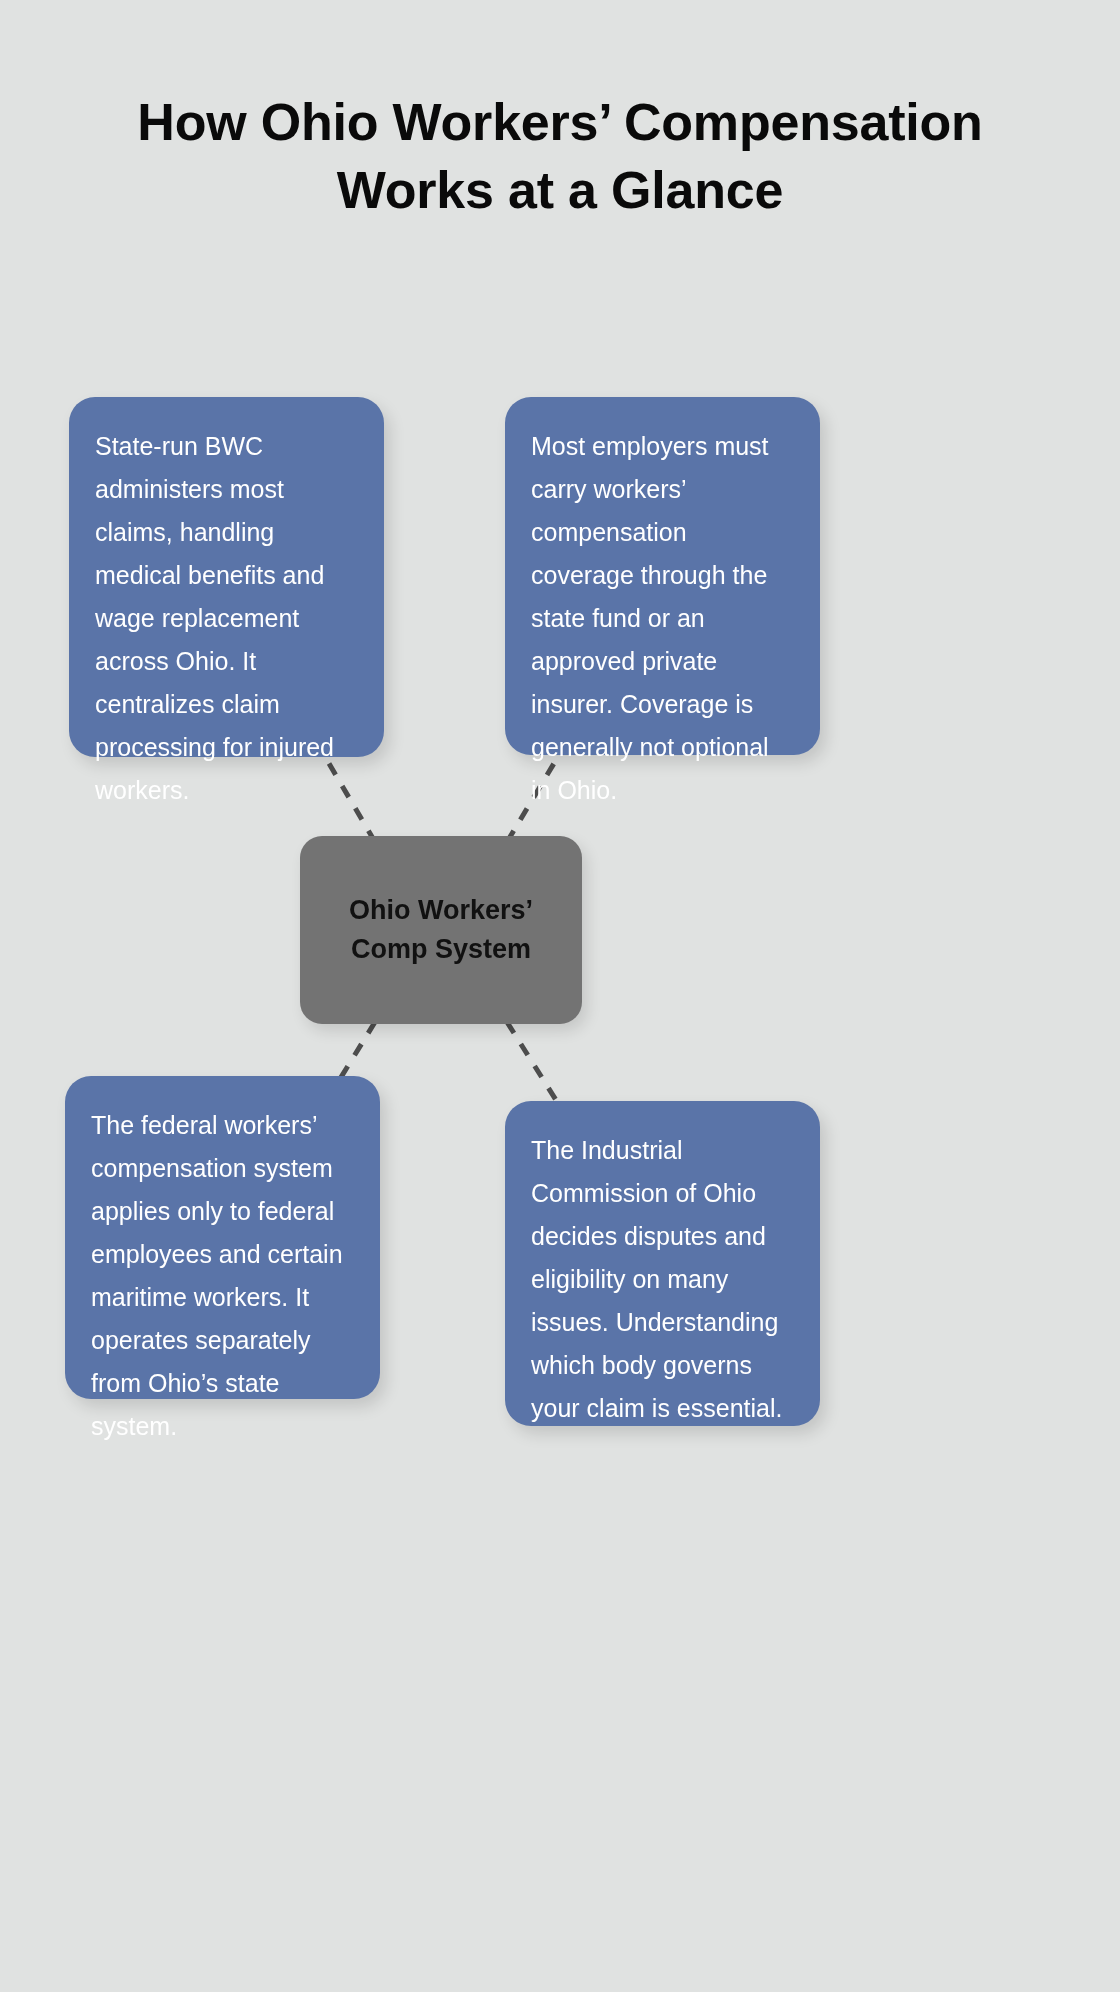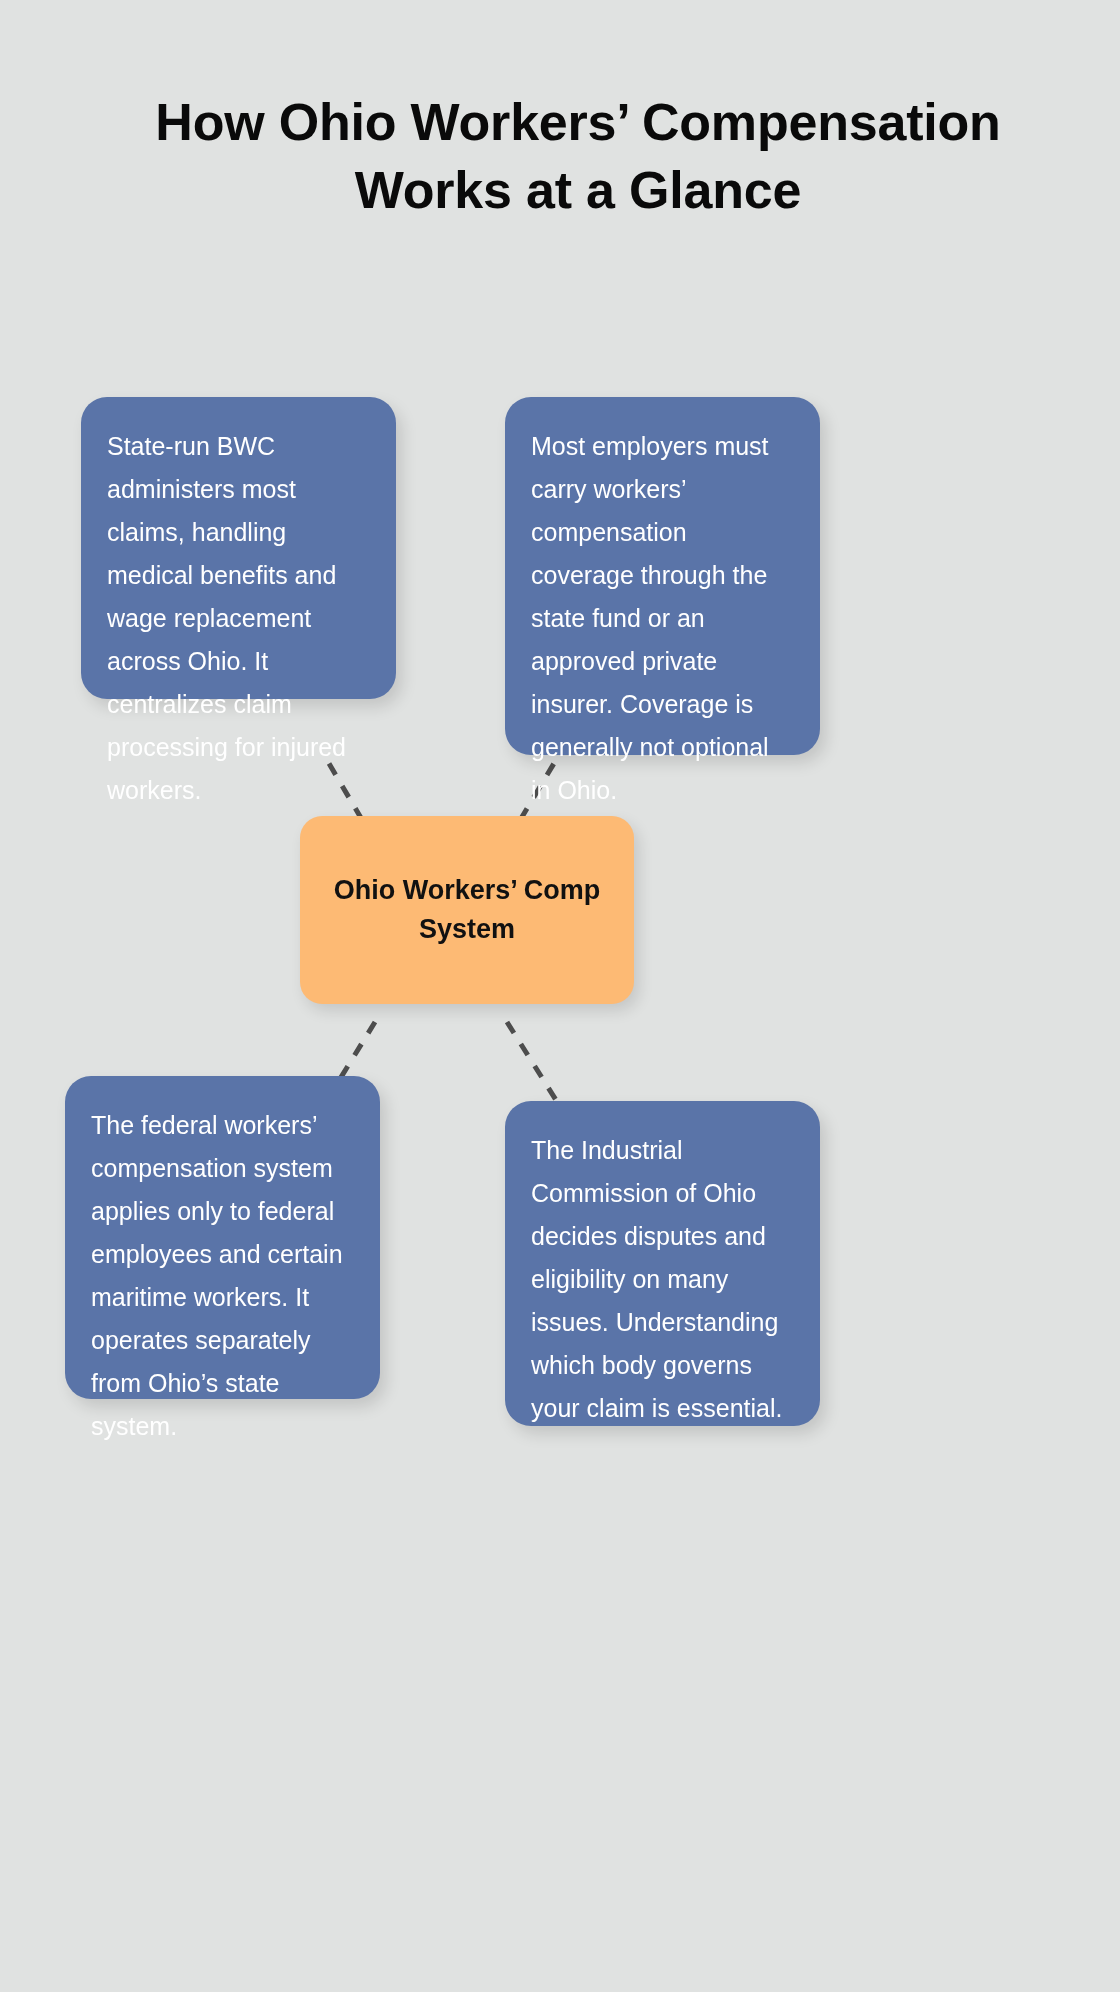--- a/index.html
+++ b/index.html
@@ -15,21 +15,21 @@
   }
   .canvas {
     position: relative;
     width: 1120px;
     height: 1992px;
   }
 
   
   .title {
     position: absolute;
-    left: 128px;
+    left: 110px;
     top: 88px;
     width: 900px;
     text-align: center;
     font-size: 52px;
     line-height: 68px;
     font-weight: bold;
     color: #0a0a0a;
     letter-spacing: -0.2px;
   }
 
@@ -48,34 +48,34 @@
     position: absolute;
     box-sizing: border-box;
     border-radius: 26px;
     background: #5a74a8;
     color: #ffffff;
     padding: 28px 26px 26px 26px;
     font-size: 25px;
     line-height: 43px;
     box-shadow: 6px 8px 16px rgba(0,0,0,0.13);
   }
-  .node-tl { left: 81px;  top: 397px;  width: 315px; height: 302px; }
+  .node-tl { left: 69px;  top: 397px;  width: 315px; height: 360px; }
   .node-tr { left: 505px; top: 397px;  width: 315px; height: 358px; }
   .node-bl { left: 65px;  top: 1076px; width: 315px; height: 323px; }
   .node-br { left: 505px; top: 1101px; width: 315px; height: 325px; }
 
   .center-node {
     position: absolute;
     left: 300px;
-    top: 816px;
-    width: 334px;
+    top: 836px;
+    width: 282px;
     height: 188px;
     box-sizing: border-box;
     border-radius: 22px;
-    background: #fdba74;
+    background: #737373;
     box-shadow: 5px 7px 15px rgba(0,0,0,0.12);
     display: flex;
     align-items: center;
     justify-content: center;
   }
   .center-label {
     text-align: center;
     font-size: 27px;
     line-height: 39px;
     font-weight: bold;

